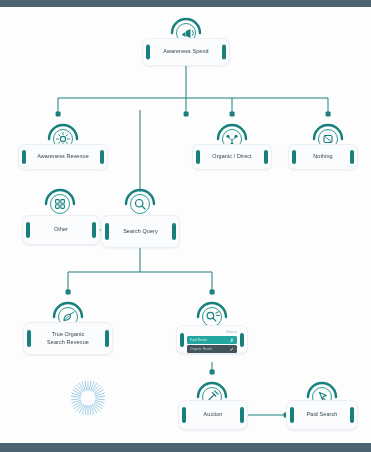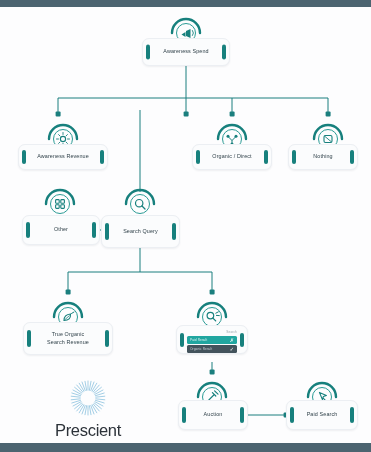--- a/index.html
+++ b/index.html
@@ -406,16 +406,15 @@
         <path d="M23 20 L6.8 15"></path>
         <path d="M23 20 L8 12"></path>
         <path d="M23 20 L9.6 9.3"></path>
         <path d="M23 20 L11.7 7"></path>
         <path d="M23 20 L14.2 5.2"></path>
         <path d="M23 20 L17 4"></path>
         <path d="M23 20 L20 3.3"></path>
       </g>
       <circle cx="23" cy="20" r="7.5" fill="#fdfdfe"></circle>
     </svg>
-    <div class="wordmark">Prescient</div>
   </div>
 
 </div>
 
 </body></html>

